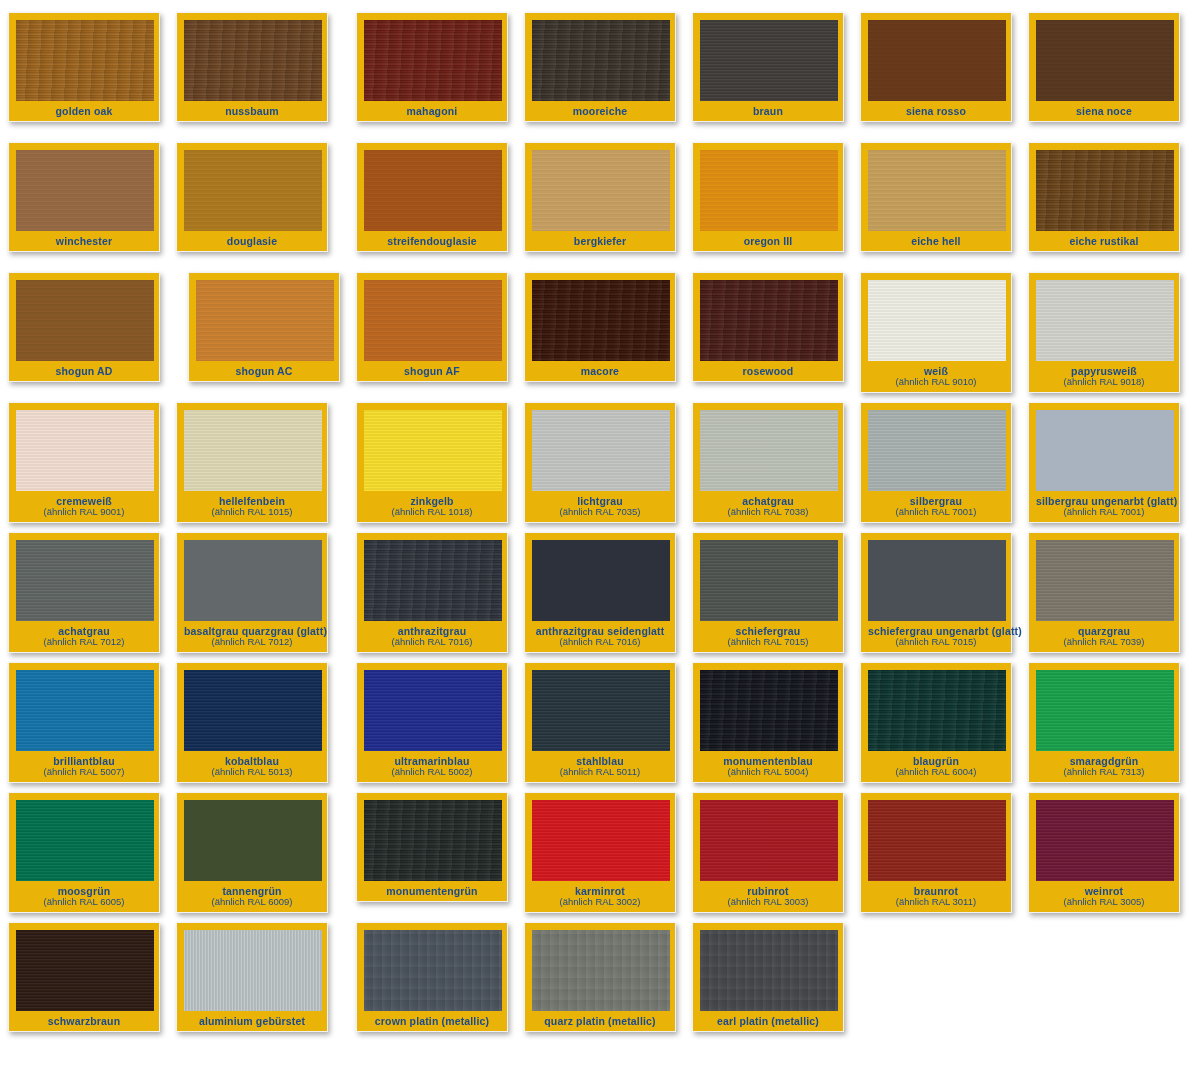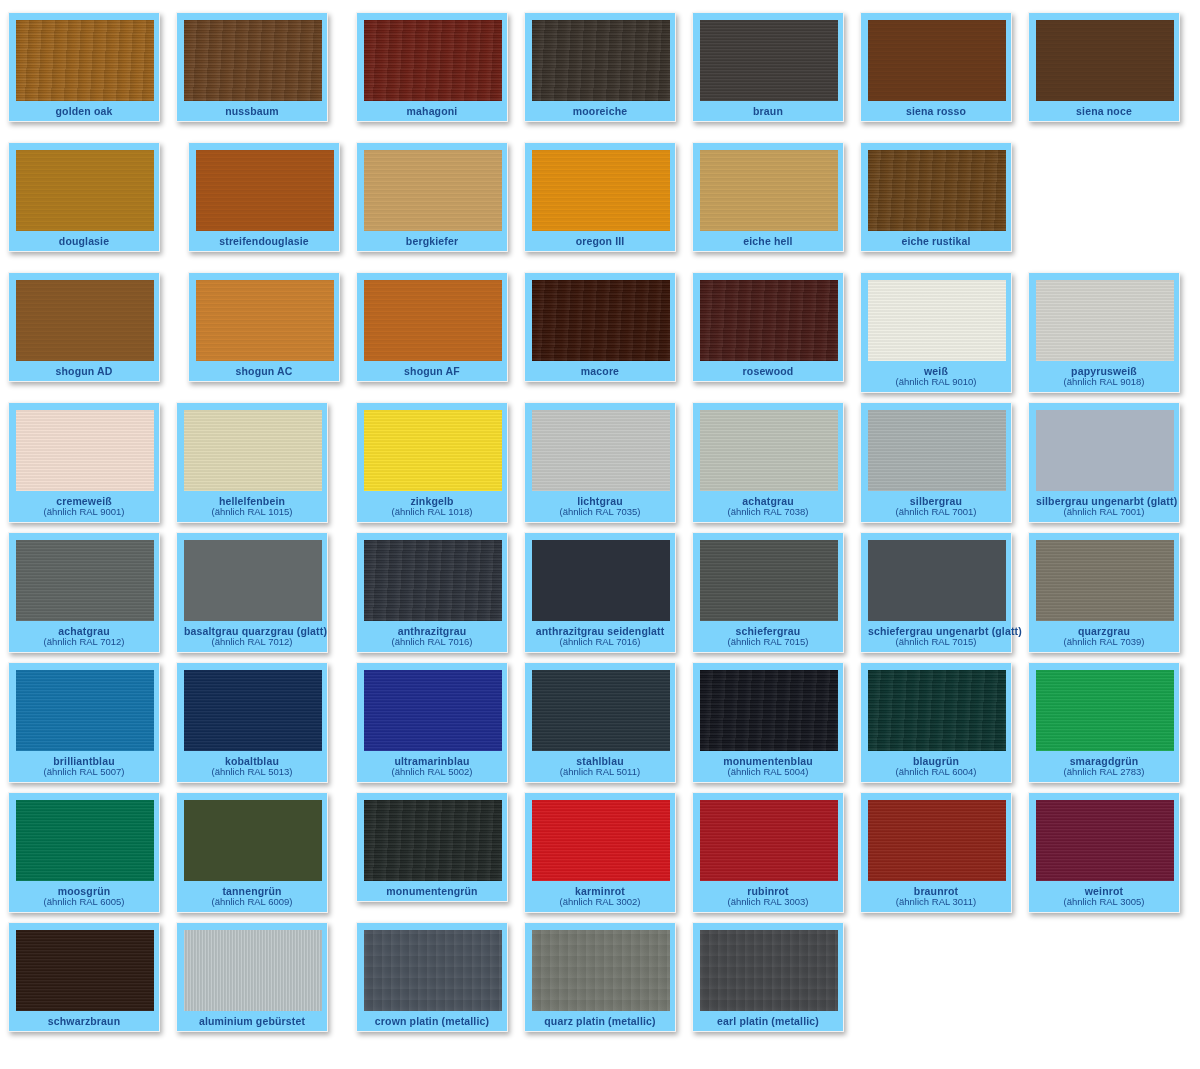--- a/index.html
+++ b/index.html
@@ -16,21 +16,21 @@
   }
   .swatch-row {
     display: flex;
     align-items: flex-start;
     height: 130px;
     padding-left: 8px;
   }
   .swatch-card {
     position: relative;
     width: 152px;
-    background: #7dd3fc;
+    background: #eab308;
     border: 1px solid #f2f2f2;
     padding: 7px 7px 4px 7px;
     margin-right: 16px;
     box-shadow: 2px 3px 5px rgba(0,0,0,0.32);
     flex: 0 0 auto;
   }
   
   .swatch-card.gap-after { margin-right: 28px; }
 
   .swatch-chip {
@@ -174,20 +174,26 @@
         </div>
       </div>
       <div class="swatch-card">
         <span class="swatch-chip tex-wood" title="siena noce" style="background-color: rgb(90, 58, 34);"></span>
         <div class="swatch-caption">
           <span class="swatch-name">siena noce</span>
         </div>
       </div>
     </div>
     <div class="swatch-row">
+      <div class="swatch-card">
+        <span class="swatch-chip tex-wood" title="winchester" style="background-color: rgb(154, 108, 70);"></span>
+        <div class="swatch-caption">
+          <span class="swatch-name">winchester</span>
+        </div>
+      </div>
       <div class="swatch-card gap-after">
         <span class="swatch-chip tex-wood" title="douglasie" style="background-color: rgb(176, 124, 32);"></span>
         <div class="swatch-caption">
           <span class="swatch-name">douglasie</span>
         </div>
       </div>
       <div class="swatch-card">
         <span class="swatch-chip tex-wood" title="streifendouglasie" style="background-color: rgb(168, 86, 26);"></span>
         <div class="swatch-caption">
           <span class="swatch-name">streifendouglasie</span>
@@ -406,21 +412,21 @@
         <span class="swatch-chip tex-coarse" title="blaugrün" style="background-color: rgb(12, 53, 48);"></span>
         <div class="swatch-caption">
           <span class="swatch-name">blaugrün</span>
           <span class="swatch-ral">(ähnlich RAL 6004)</span>
         </div>
       </div>
       <div class="swatch-card">
         <span class="swatch-chip tex-grain" title="smaragdgrün" style="background-color: rgb(22, 160, 74);"></span>
         <div class="swatch-caption">
           <span class="swatch-name">smaragdgrün</span>
-          <span class="swatch-ral">(ähnlich RAL 2783)</span>
+          <span class="swatch-ral">(ähnlich RAL 7313)</span>
         </div>
       </div>
     </div>
     <div class="swatch-row">
       <div class="swatch-card">
         <span class="swatch-chip tex-grain" title="moosgrün" style="background-color: rgb(0, 112, 76);"></span>
         <div class="swatch-caption">
           <span class="swatch-name">moosgrün</span>
           <span class="swatch-ral">(ähnlich RAL 6005)</span>
         </div>

